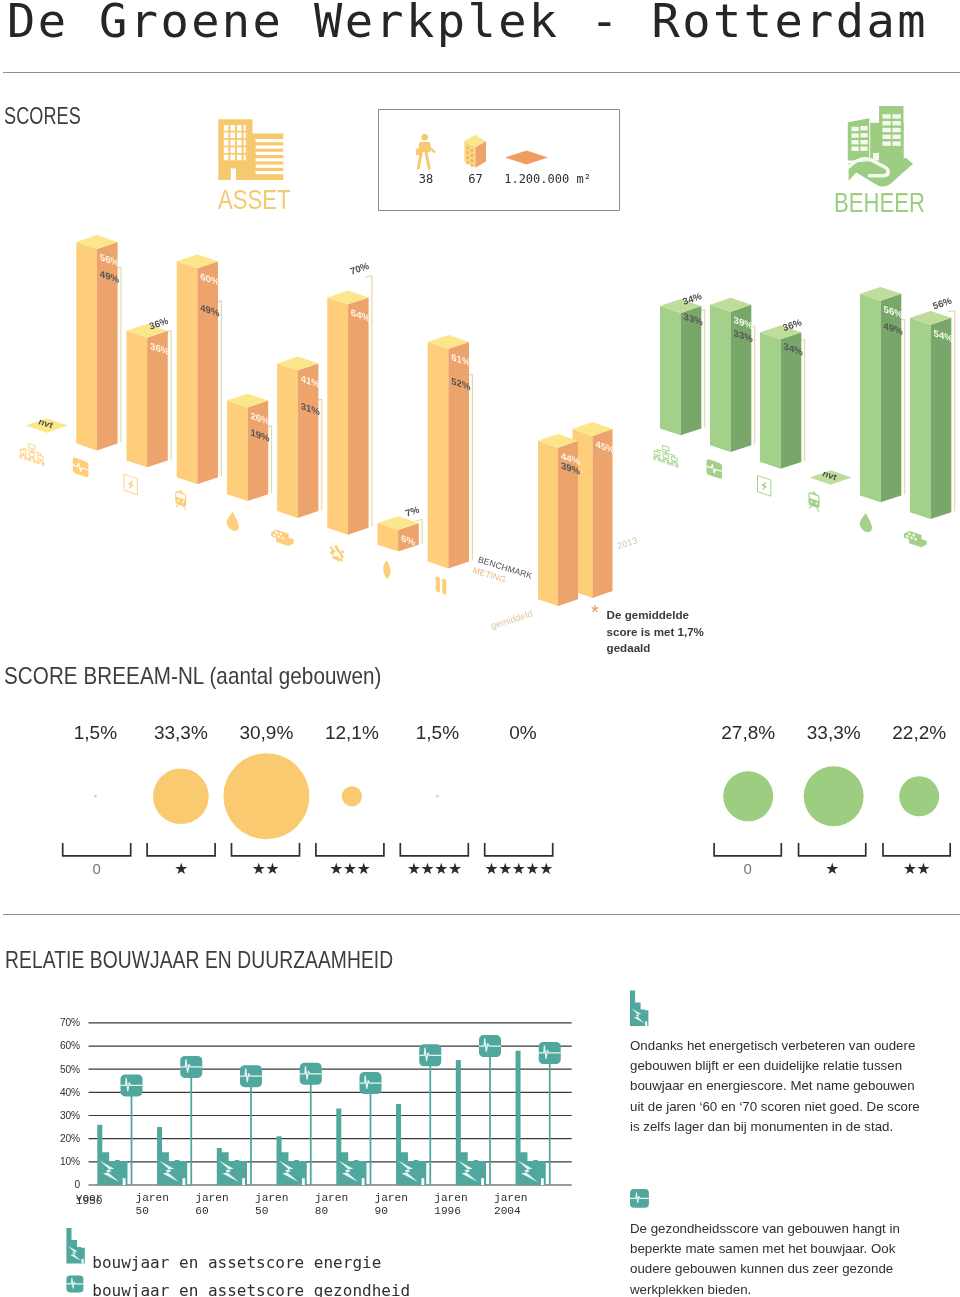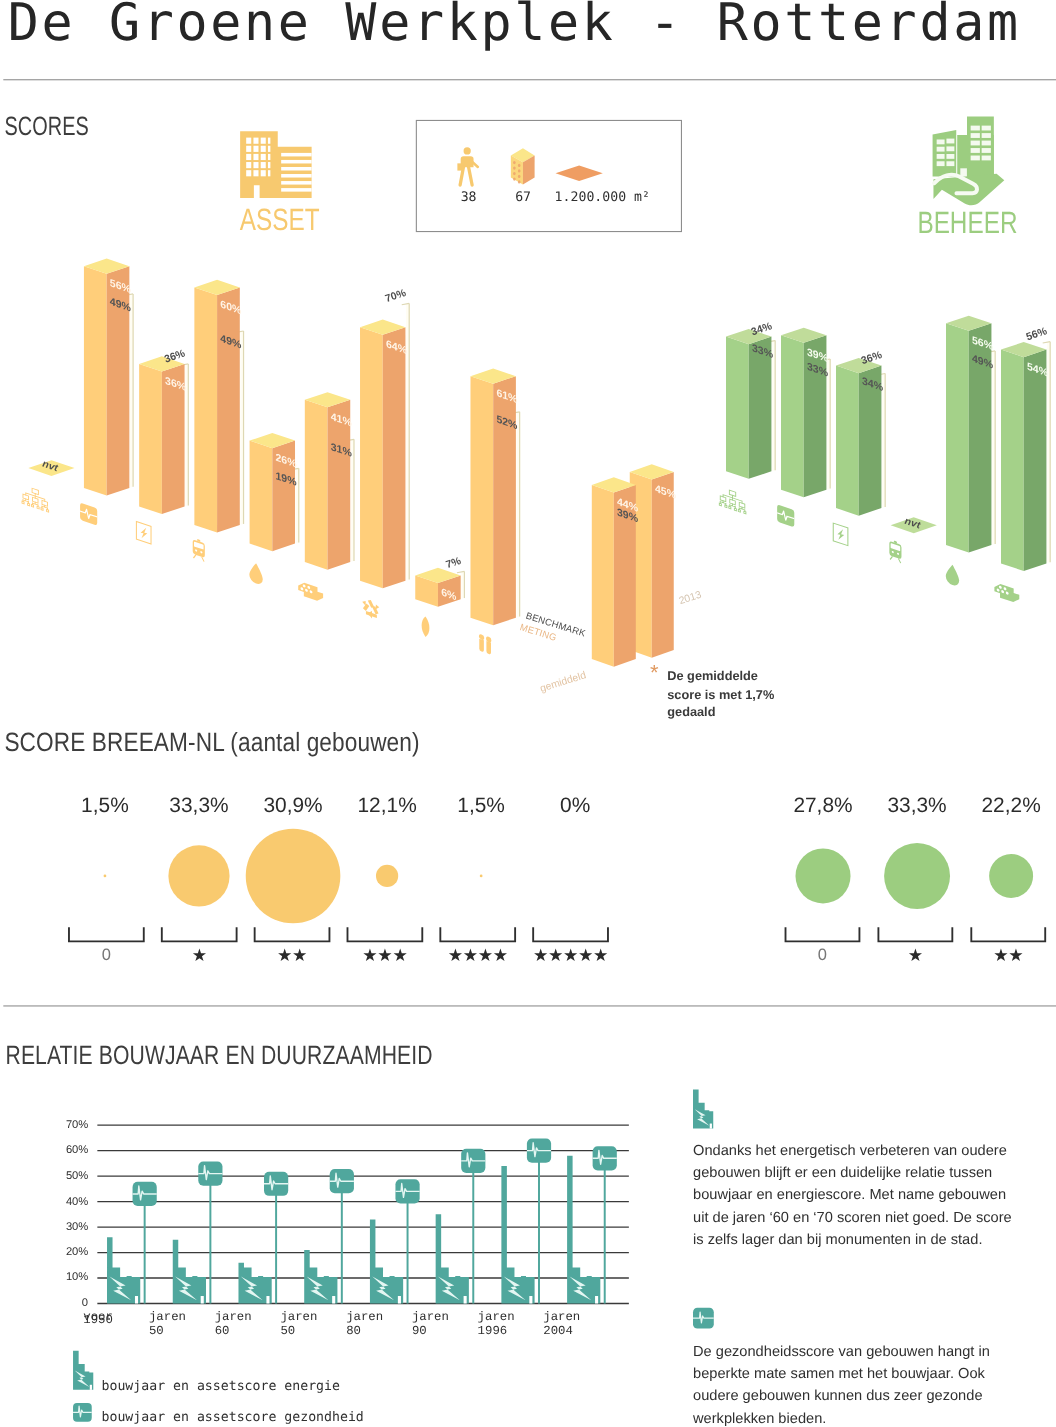--- a/index.html
+++ b/index.html
@@ -7,21 +7,21 @@
  .page{position:relative;width:960px;height:1297px;}
  .title{position:absolute;left:7px;top:-7px;font-family:"DejaVu Sans Mono",monospace;font-size:47px;letter-spacing:2.4px;color:#262626;white-space:nowrap;}
  .rule{position:absolute;height:1px;background:#8f8f8f;}
  .hdg{position:absolute;font-size:24px;letter-spacing:0.1px;color:#3d3d3d;white-space:nowrap;transform-origin:0 0;}
  .statbox{position:absolute;left:378px;top:108.5px;width:242px;height:102px;border:1.1px solid #8d8d8d;box-sizing:border-box;}
  .mono{position:absolute;font-family:"DejaVu Sans Mono",monospace;font-size:12px;color:#2f2f2f;white-space:nowrap;}
  svg.layer{position:absolute;left:0;top:0;overflow:visible;}
  .brand{position:absolute;font-size:28px;letter-spacing:0;white-space:nowrap;transform:scaleX(0.79);transform-origin:0 0;}
  .note{position:absolute;font-size:11.6px;line-height:18px;color:#3b3b3b;white-space:nowrap;font-weight:bold;}
  .bodytxt{position:absolute;font-size:13.3px;line-height:20.2px;color:#2f2f2f;}
- .legtxt{position:absolute;font-family:"DejaVu Sans Mono",monospace;font-size:12px;color:#2f2f2f;white-space:nowrap;letter-spacing:0px;}
+ .legtxt{position:absolute;font-family:"DejaVu Sans Mono",monospace;font-size:16px;color:#2f2f2f;white-space:nowrap;letter-spacing:0px;}
  .axlabel{position:absolute;font-size:11.2px;color:#2f2f2f;text-align:left;font-family:Liberation Mono, monospace;}
  .ytick{position:absolute;font-size:10.2px;letter-spacing:-0.1px;color:#2f2f2f;text-align:right;}
  .pct{position:absolute;font-size:19px;color:#2b2b2b;text-align:center;}
  .starlab{position:absolute;font-family:"DejaVu Sans",sans-serif;font-size:15.6px;color:#2b2b2b;text-align:center;letter-spacing:-0.3px;}
  .zerolab{position:absolute;font-size:15px;color:#777777;text-align:center;}
 </style>
 </head>
 <body>
 
 <div class="page">

